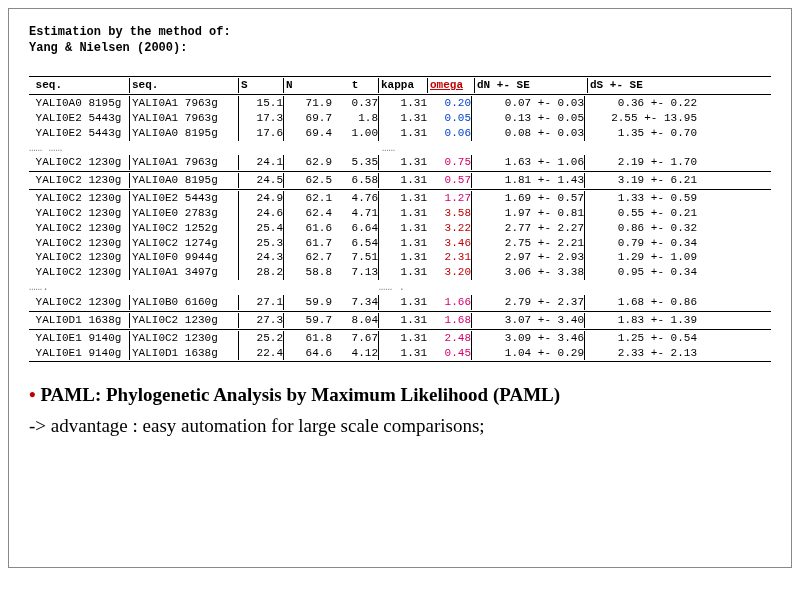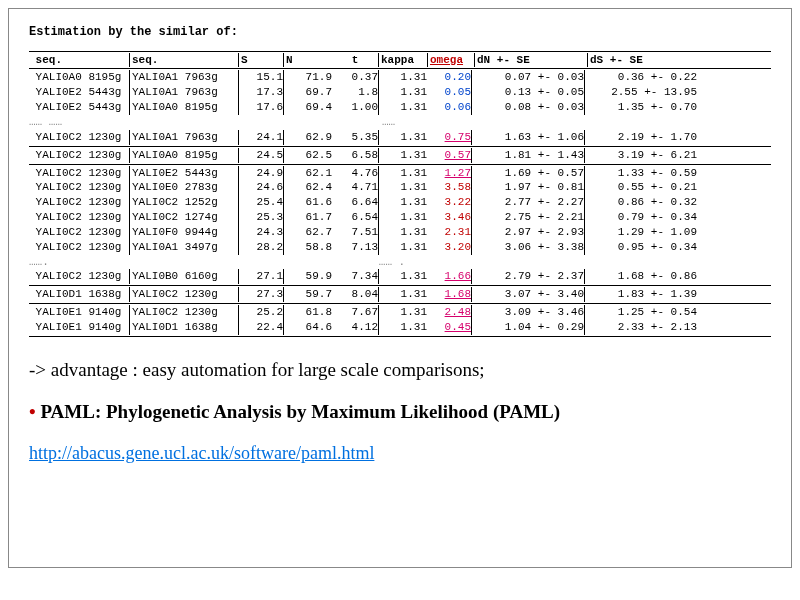--- a/index.html
+++ b/index.html
@@ -16,53 +16,54 @@
     border: 1px solid #888;
     margin: 8px;
     padding: 16px 20px;
     height: 560px;
     box-sizing: border-box;
     position: relative;
   }
   .hdr-line { white-space: pre; line-height: 1.3; }
   .red { color: #c00000; font-weight: bold; letter-spacing: 1px; }
   .bold { font-weight: bold; }
-  .table-wrap { margin-top: 10px; }
+  .table-wrap { margin-top: 20px; }
   .trow {
     white-space: pre;
     font-family: "Courier New", monospace;
     font-size: 11px;
     line-height: 1.35;
   }
   .hline { border-top: 1px solid #000; margin: 1px 0; }
   .cell { display: inline-block; vertical-align: bottom; }
   .bl { border-left: 1px solid #000; padding-left: 2px; }
   .omega-red { color: #c00000; }
   .omega-blue { color: #0044cc; }
-  .omega-pink { color: #d6006c; text-decoration: underline; }
+  .omega-pink { color: #d6006c; }
   .hdr-omega { color: #c00000; text-decoration: underline; }
   .notes {
     margin-top: 18px;
     font-family: "Times New Roman", serif;
     font-size: 19px;
     line-height: 1.6;
   }
   .notes .small { font-size: 15px; }
   .notes .paml { font-weight: bold; }
   .notes .redb { color: #c00000; }
   .link { color: #0070e0; text-decoration: underline; font-family: "Times New Roman", serif; font-size: 18px; }
   .dots { color:#888; }
 </style>
 </head>
 <body>
 
 <div class="page">
 
   <div>
-    <div class="hdr-line bold">Estimation by the similar of:</div>
+    <div class="hdr-line bold">Estimation by the method of:</div>
+    <div class="hdr-line bold">Yang &amp; Nielsen (2000):</div>
   </div>
 
   <div class="table-wrap">
     <div class="hline"></div>
     <div class="trow bold" id="hdr-row"><span class="cell" style="width: 100px; text-align: left;"> seq.</span><span class="cell bl" style="width: 106px; text-align: left;">seq.</span><span class="cell bl" style="width: 42px; text-align: left;">S</span><span class="cell bl" style="width: 46px; text-align: left;">N</span><span class="cell" style="width: 46px; text-align: center;">t</span><span class="cell bl" style="width: 46px; text-align: left;">kappa</span><span class="cell bl" style="width: 44px; text-align: left;"><span class="hdr-omega">omega</span></span><span class="cell bl" style="width: 110px; text-align: left;">dN +- SE</span><span class="cell bl" style="width: 110px; text-align: left;">dS +- SE</span></div>
     <div class="hline"></div>
     <div id="block1">
         <div class="trow"><span class="cell" style="width: 100px; text-align: left;"> YALI0A0 8195g</span><span class="cell bl" style="width: 106px; text-align: left;">YALI0A1 7963g</span><span class="cell bl" style="width: 42px; text-align: right;">15.1</span><span class="cell bl" style="width: 46px; text-align: right;">71.9</span><span class="cell" style="width: 46px; text-align: right;">0.37</span><span class="cell bl" style="width: 46px; text-align: right;">1.31</span><span class="cell omega-blue" style="width: 44px; text-align: right;">0.20</span><span class="cell bl" style="width: 110px; text-align: right;">0.07 +- 0.03</span><span class="cell bl" style="width: 110px; text-align: right;">0.36 +- 0.22</span></div>
         <div class="trow"><span class="cell" style="width: 100px; text-align: left;"> YALI0E2 5443g</span><span class="cell bl" style="width: 106px; text-align: left;">YALI0A1 7963g</span><span class="cell bl" style="width: 42px; text-align: right;">17.3</span><span class="cell bl" style="width: 46px; text-align: right;">69.7</span><span class="cell" style="width: 46px; text-align: right;">1.8</span><span class="cell bl" style="width: 46px; text-align: right;">1.31</span><span class="cell omega-blue" style="width: 44px; text-align: right;">0.05</span><span class="cell bl" style="width: 110px; text-align: right;">0.13 +- 0.05</span><span class="cell bl" style="width: 110px; text-align: right;">2.55 +- 13.95</span></div>
         <div class="trow"><span class="cell" style="width: 100px; text-align: left;"> YALI0E2 5443g</span><span class="cell bl" style="width: 106px; text-align: left;">YALI0A0 8195g</span><span class="cell bl" style="width: 42px; text-align: right;">17.6</span><span class="cell bl" style="width: 46px; text-align: right;">69.4</span><span class="cell" style="width: 46px; text-align: right;">1.00</span><span class="cell bl" style="width: 46px; text-align: right;">1.31</span><span class="cell omega-blue" style="width: 44px; text-align: right;">0.06</span><span class="cell bl" style="width: 110px; text-align: right;">0.08 +- 0.03</span><span class="cell bl" style="width: 110px; text-align: right;">1.35 +- 0.70</span></div>
@@ -86,22 +87,19 @@
         <div class="hline"></div>
         <div class="trow"><span class="cell" style="width: 100px; text-align: left;"> YALI0D1 1638g</span><span class="cell bl" style="width: 106px; text-align: left;">YALI0C2 1230g</span><span class="cell bl" style="width: 42px; text-align: right;">27.3</span><span class="cell bl" style="width: 46px; text-align: right;">59.7</span><span class="cell" style="width: 46px; text-align: right;">8.04</span><span class="cell bl" style="width: 46px; text-align: right;">1.31</span><span class="cell omega-pink" style="width: 44px; text-align: right;">1.68</span><span class="cell bl" style="width: 110px; text-align: right;">3.07 +- 3.40</span><span class="cell bl" style="width: 110px; text-align: right;">1.83 +- 1.39</span></div>
         <div class="hline"></div>
         <div class="trow"><span class="cell" style="width: 100px; text-align: left;"> YALI0E1 9140g</span><span class="cell bl" style="width: 106px; text-align: left;">YALI0C2 1230g</span><span class="cell bl" style="width: 42px; text-align: right;">25.2</span><span class="cell bl" style="width: 46px; text-align: right;">61.8</span><span class="cell" style="width: 46px; text-align: right;">7.67</span><span class="cell bl" style="width: 46px; text-align: right;">1.31</span><span class="cell omega-pink" style="width: 44px; text-align: right;">2.48</span><span class="cell bl" style="width: 110px; text-align: right;">3.09 +- 3.46</span><span class="cell bl" style="width: 110px; text-align: right;">1.25 +- 0.54</span></div>
         <div class="trow"><span class="cell" style="width: 100px; text-align: left;"> YALI0E1 9140g</span><span class="cell bl" style="width: 106px; text-align: left;">YALI0D1 1638g</span><span class="cell bl" style="width: 42px; text-align: right;">22.4</span><span class="cell bl" style="width: 46px; text-align: right;">64.6</span><span class="cell" style="width: 46px; text-align: right;">4.12</span><span class="cell bl" style="width: 46px; text-align: right;">1.31</span><span class="cell omega-pink" style="width: 44px; text-align: right;">0.45</span><span class="cell bl" style="width: 110px; text-align: right;">1.04 +- 0.29</span><span class="cell bl" style="width: 110px; text-align: right;">2.33 +- 2.13</span></div>
       </div>
     <div class="hline"></div>
   </div>
 
   <div class="notes">
-    <div>-&gt; advantage : easy automation for large scale comparisons;</div>
     <div style="margin-top:12px">
       <span class="redb paml">• </span><span class="paml">PAML: Phylogenetic Analysis by Maximum Likelihood (PAML)</span>
     </div>
-    <div style="margin-top:10px">
-      <a class="link">http://abacus.gene.ucl.ac.uk/software/paml.html</a>
-    </div>
+    <div>-&gt; advantage : easy automation for large scale comparisons;</div>
   </div>
 
 </div>
 
 </body></html>

